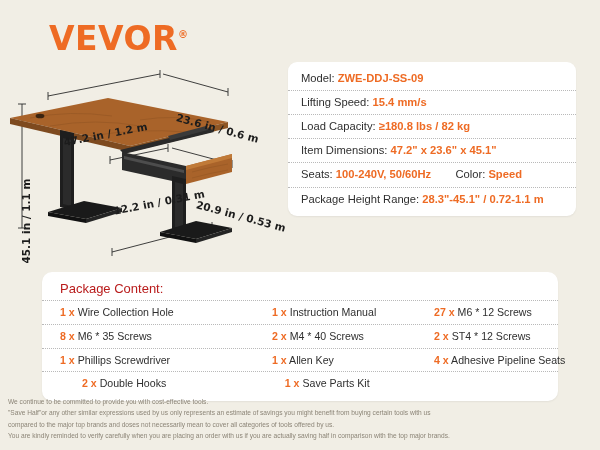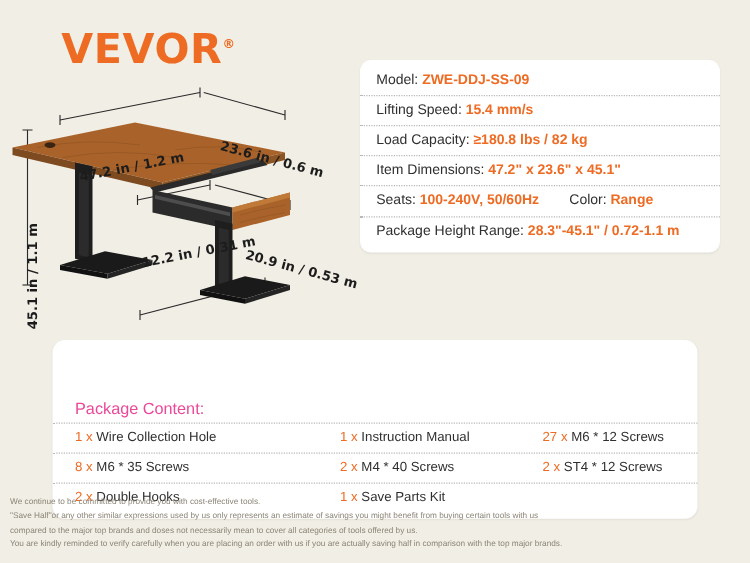--- a/index.html
+++ b/index.html
@@ -62,21 +62,21 @@
   #dim-depth  { left: 175px; top: 62px;  transform: rotate(15deg); }
   #dim-height { left: -16px; top: 155px; transform: rotate(-90deg); }
   #dim-a      { left: 113px; top: 136px; transform: rotate(-11deg); }
   #dim-b      { left: 195px; top: 150px; transform: rotate(15deg); }
   #dim-base   { left: 140px; top: 237px; transform: rotate(15deg); }
 
   
   #spec-card {
     position: absolute;
     left: 288px;
-    top: 48px;
+    top: 62px;
     width: 288px;
     background: #ffffff;
     border-radius: 9px;
     box-sizing: border-box;
     padding: 5px 0 5px 0;
     box-shadow: 0 1px 2px rgba(0,0,0,0.06);
   }
   .spec-row {
     padding: 4px 12px 4px 13px;
     font-size: 11.2px;
@@ -100,44 +100,43 @@
     top: 272px;
     width: 516px;
     background: #ffffff;
     border-radius: 10px;
     box-sizing: border-box;
     padding: 6px 0 6px 0;
     box-shadow: 0 1px 2px rgba(0,0,0,0.06);
   }
   #package-title {
     font-size: 13px;
-    color: #ec4899;
+    color: #b91c1c;
     padding: 3px 0 4px 18px;
     border-bottom: 1px dotted #b9b9b9;
-    margin-top: 38px;
   }
   .pkg-row {
     display: flex;
     border-bottom: 1px dotted #b9b9b9;
   }
-  .pkg-row:last-child { border-bottom: none; }
+  .pkg-row:last-child { border-bottom: none; margin-left: 22px; }
   .pkg-cell {
     font-size: 10.6px;
     color: #2f2f2f;
     padding: 4px 0 4px 18px;
     box-sizing: border-box;
     white-space: nowrap;
     line-height: 1.4;
   }
   .pkg-cell.c1 { width: 212px; }
   .pkg-cell.c2 { width: 162px; }
   .pkg-cell.c3 { width: 142px; }
   .pkg-qty {
     color: #ee6b24;
-    font-weight: normal;
+    font-weight: bold;
   }
 
   
   #disclaimer {
     position: absolute;
     left: 8px;
     top: 396px;
     width: 588px;
     font-size: 6.6px;
     color: #8c8577;
@@ -254,21 +253,21 @@
     </div>
     <div class="spec-row">
       <span class="spec-lbl">Item Dimensions:</span>
       <span class="spec-val">47.2" x 23.6" x 45.1"</span>
     </div>
     <div class="spec-row">
       <span class="spec-lbl">Seats:</span>
       <span class="spec-val">100-240V,  50/60Hz</span>
       <span class="spec-gap"></span>
       <span class="spec-lbl">Color:</span>
-      <span class="spec-val">Range</span>
+      <span class="spec-val">Speed</span>
     </div>
     <div class="spec-row">
       <span class="spec-lbl">Package Height Range:</span>
       <span class="spec-val">28.3"-45.1" / 0.72-1.1 m</span>
     </div>
   </div>
 
   <div id="package-card">
     <div id="package-title">Package Content:</div>
 
@@ -295,20 +294,34 @@
       <div class="pkg-cell c2">
         <span class="pkg-qty">2 x</span>
         <span>M4 * 40 Screws</span>
       </div>
       <div class="pkg-cell c3">
         <span class="pkg-qty">2 x</span>
         <span>ST4 * 12 Screws</span>
       </div>
     </div>
 
+    <div class="pkg-row">
+      <div class="pkg-cell c1">
+        <span class="pkg-qty">1 x</span>
+        <span>Phillips Screwdriver</span>
+      </div>
+      <div class="pkg-cell c2">
+        <span class="pkg-qty">1 x</span>
+        <span>Allen Key</span>
+      </div>
+      <div class="pkg-cell c3">
+        <span class="pkg-qty">4 x</span>
+        <span>Adhesive Pipeline Seats</span>
+      </div>
+    </div>
 
     <div class="pkg-row">
       <div class="pkg-cell c1">
         <span class="pkg-qty">2 x</span>
         <span>Double Hooks</span>
       </div>
       <div class="pkg-cell c2">
         <span class="pkg-qty">1 x</span>
         <span>Save Parts Kit</span>
       </div>

